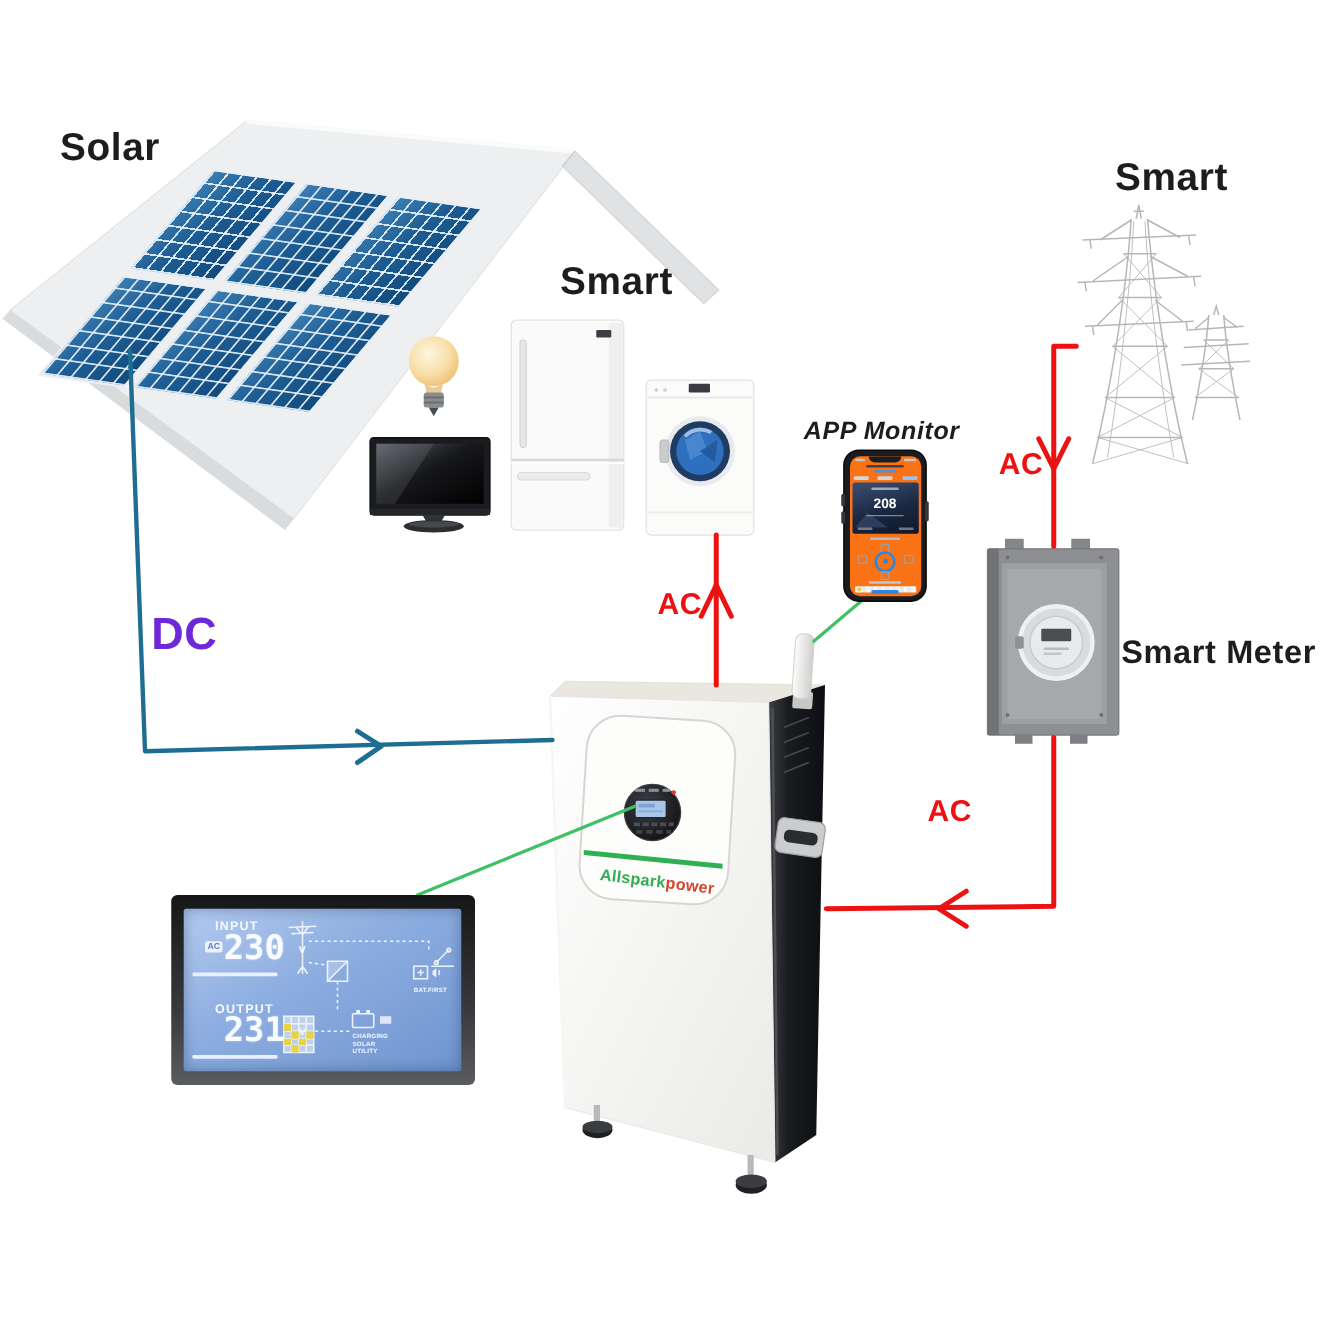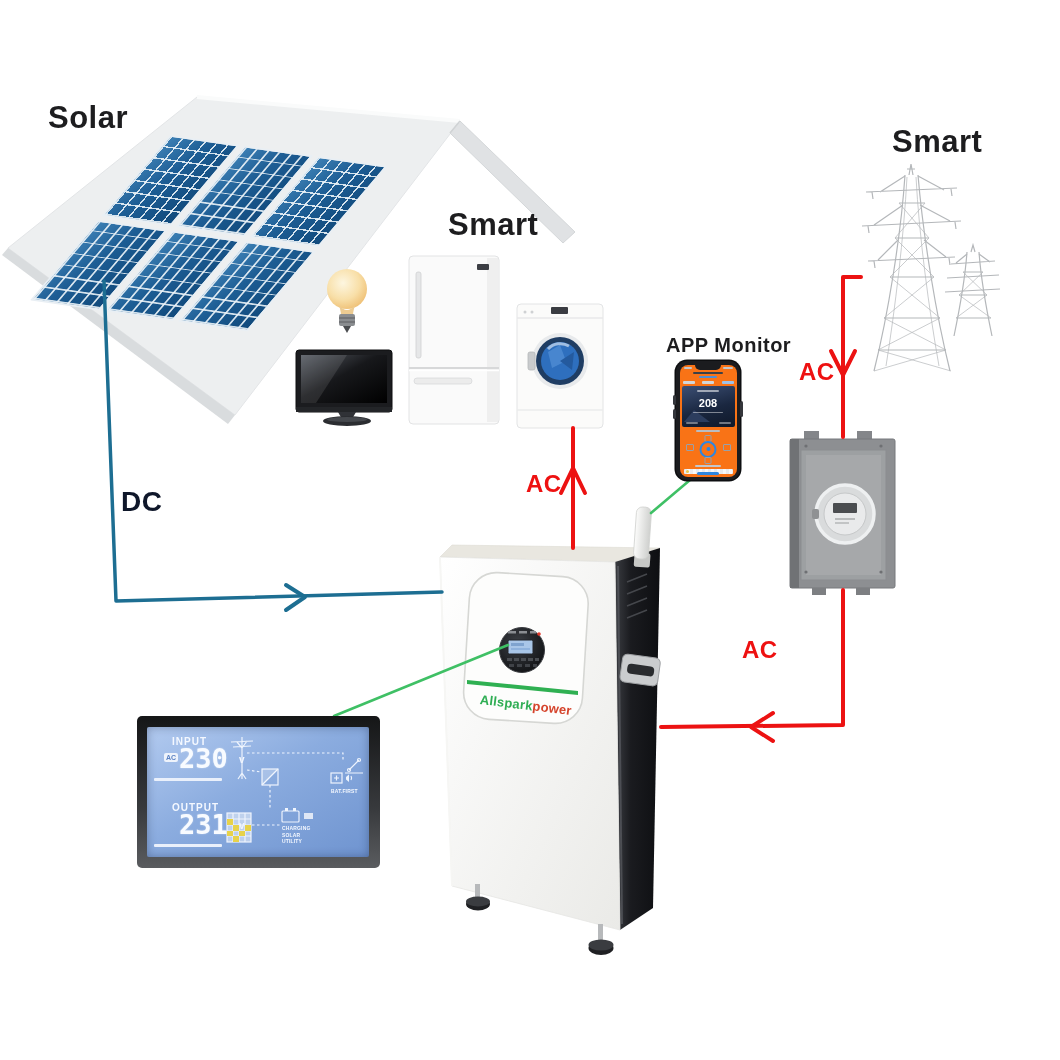--- a/index.html
+++ b/index.html
@@ -4,21 +4,21 @@
 <style>
   html,body{margin:0;padding:0;background:#fff;}
   .stage{position:relative;width:1060px;height:989px;background:#fff;overflow:hidden;
          font-family:"Liberation Sans","DejaVu Sans",sans-serif;}
   svg{position:absolute;left:0;top:0;}
   .lbl{position:absolute;color:#1d1d1f;font-weight:600;letter-spacing:.5px;white-space:nowrap;}
   .lbl-big{font-size:31px;}
   .lbl-med{font-size:26px;}
   .lbl-app{font-size:20px;font-weight:700;}
   .lbl-wire{font-weight:800;font-size:24px;}
-  .lbl-dc{color:#0f172a;font-size:28px;}
+  .lbl-dc{color:#6d28d9;font-size:36px;}
   .lbl-ac{color:#ee1111;}
 
   
   .solar-array{position:absolute;left:170px;top:135px;width:222px;height:212px;
     transform-origin:0 0;transform:matrix(0.98,0.14,-0.66,0.78,0,0);
     display:grid;grid-template-columns:repeat(3,1fr);grid-template-rows:repeat(2,1fr);gap:5px;}
   .panel{border:2px solid #e9eff4;border-radius:1px;
     background:
       repeating-linear-gradient(90deg,rgba(235,243,248,.9) 0 1.6px,transparent 1.6px 11.5px),
       repeating-linear-gradient(0deg,rgba(235,243,248,.9) 0 1.6px,transparent 1.6px 14.5px),
@@ -280,21 +280,22 @@
       <path d="M508,645 L334,716" stroke-width="2.6"></path>
     </g>
     <g fill="none" stroke-linecap="round" stroke="#3fc065">
       <path d="M651,513 L690,480" stroke-width="2.6"></path>
     </g>
   </svg>
 
   <div class="lbl lbl-big" style="left:48px;top:100px;">Solar</div>
   <div class="lbl lbl-big" style="left:448px;top:207px;">Smart</div>
   <div class="lbl lbl-big" style="left:892px;top:124px;">Smart</div>
-  <div class="lbl lbl-app" style="left:666px;top:334px;">APP Monitor</div>
+  <div class="lbl lbl-app" style="left:643px;top:334px;font-style:italic;">APP Monitor</div>
+  <div class="lbl lbl-med" style="left:897px;top:506px;">Smart Meter</div>
   <div class="lbl lbl-dc" style="left:121px;top:486px;font-weight:700;">DC</div>
   <div class="lbl lbl-wire lbl-ac" style="left:526px;top:470px;">AC</div>
   <div class="lbl lbl-wire lbl-ac" style="left:799px;top:358px;">AC</div>
   <div class="lbl lbl-wire lbl-ac" style="left:742px;top:636px;">AC</div>
 
   <div class="logo">
     <span style="color:#2fae54;">Allspark</span><span style="color:#d5442c;">power</span>
   </div>
 
   <div class="lcd">

